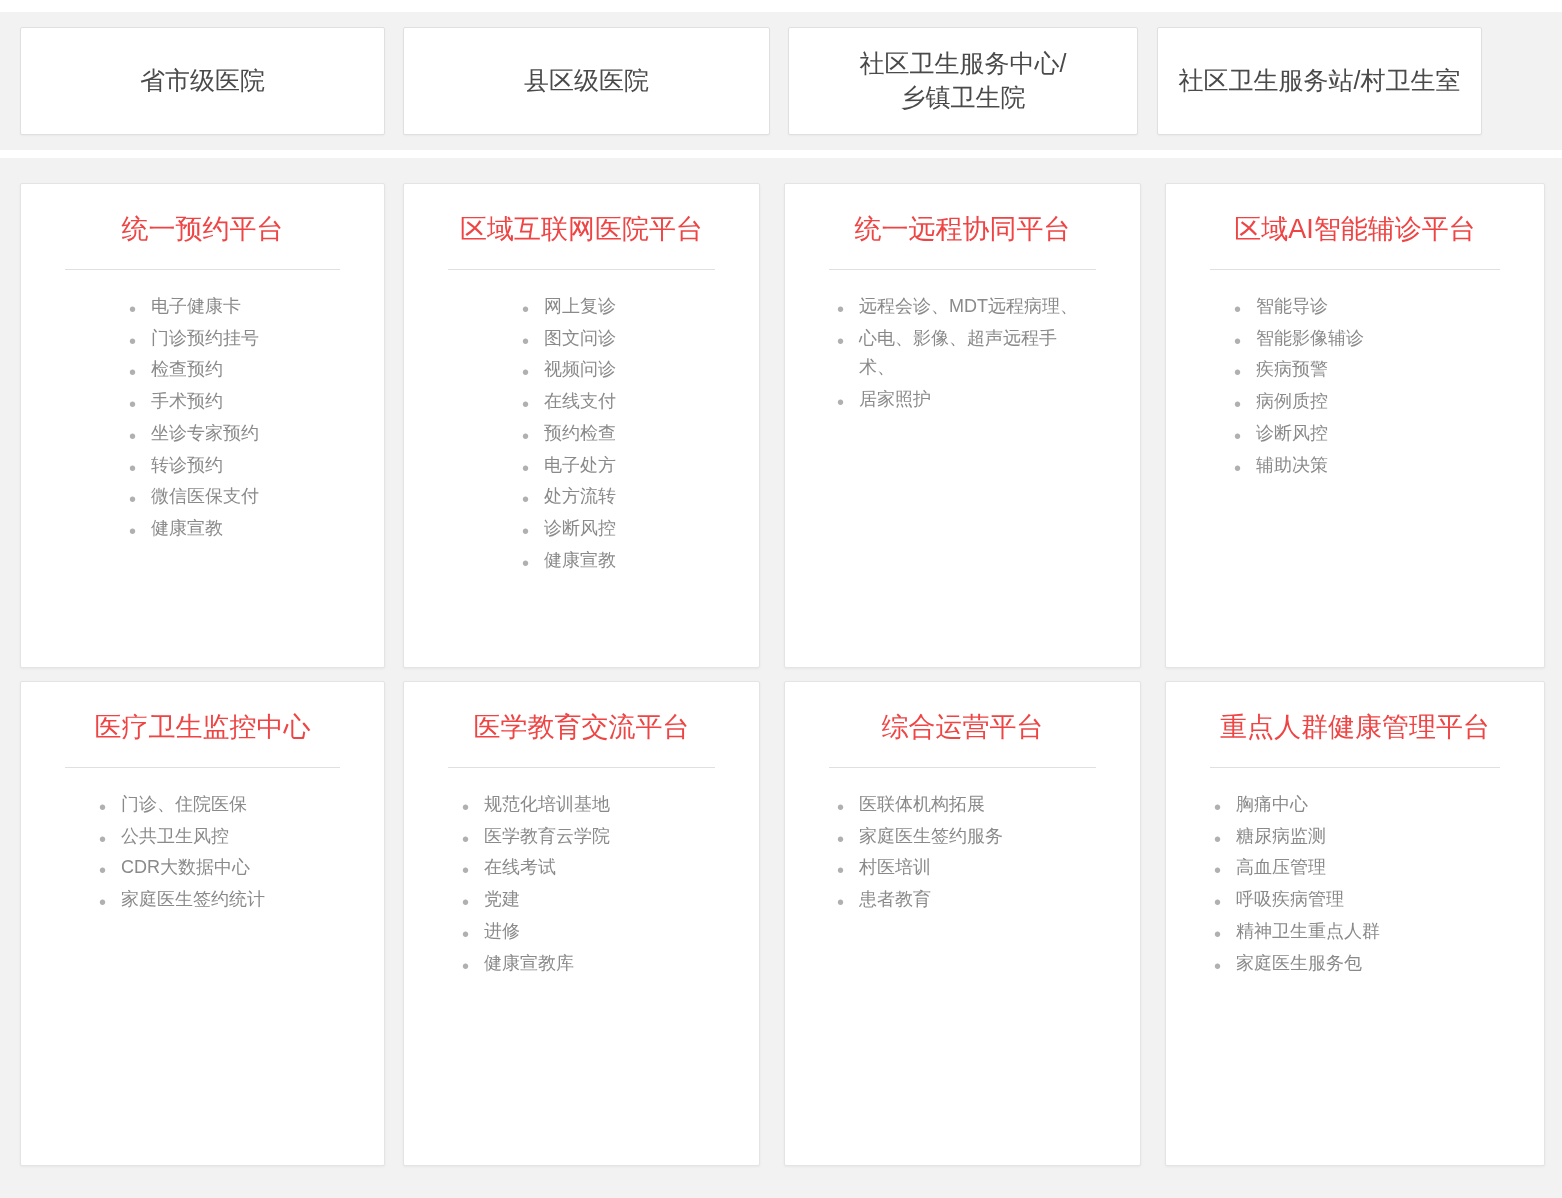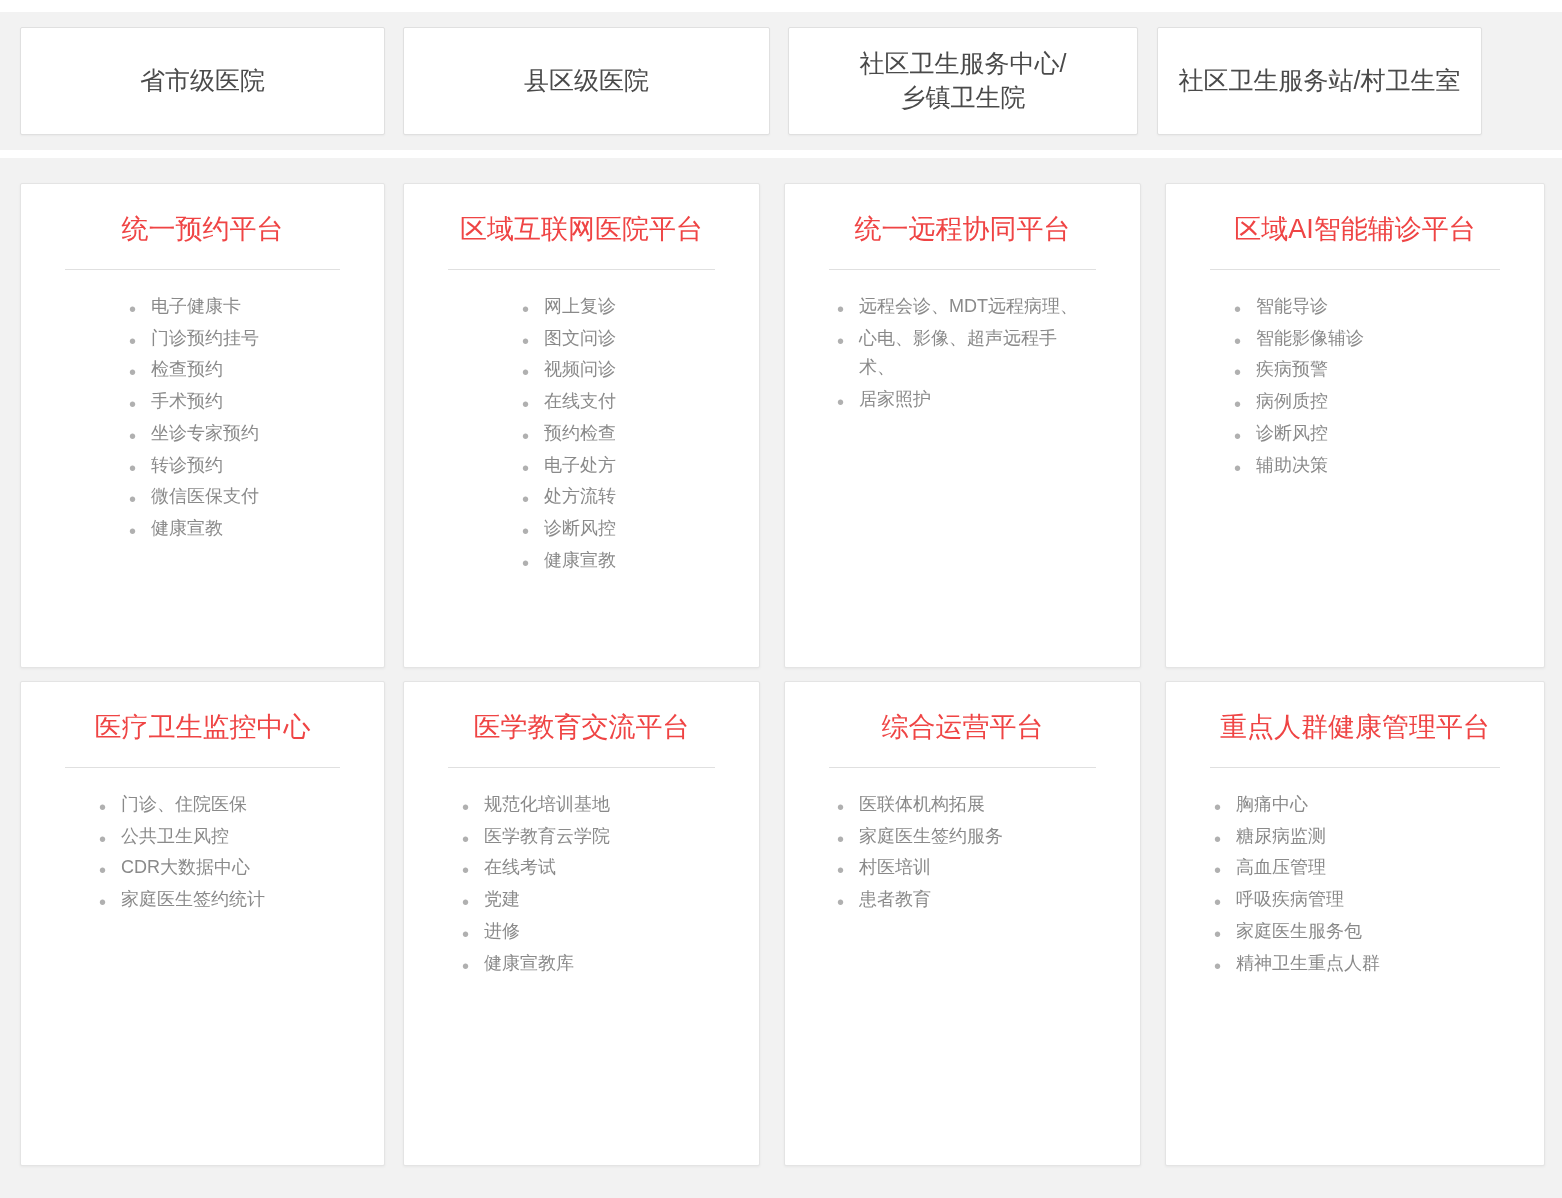--- a/index.html
+++ b/index.html
@@ -231,21 +231,21 @@
         </ul>
       </div>
 
       <div class="card indent-h" style="grid-column:7; grid-row:3;">
         <div class="card-title">重点人群健康管理平台</div>
         <ul class="card-list">
           <li>胸痛中心</li>
           <li>糖尿病监测</li>
           <li>高血压管理</li>
           <li>呼吸疾病管理</li>
+          <li>精神卫生重点人群</li>
           <li>家庭医生服务包</li>
-          <li>精神卫生重点人群</li>
         </ul>
       </div>
 
     </div>
   </div>
 
 </div>
 
 </body></html>

